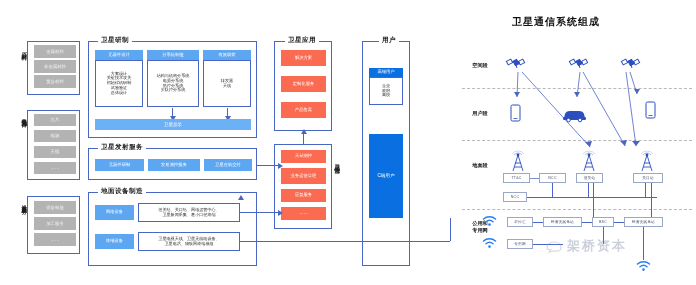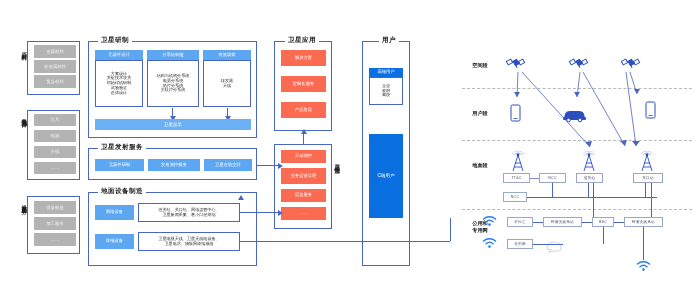--- a/index.html
+++ b/index.html
@@ -147,20 +147,21 @@
 高校</div>
   <div class="cell blue-solid" style="left:369px;top:134px;width:34px;height:84px;font-size:4.6px;">C端用户</div>
 
   <div class="arrow arrow-h ahead-r" style="left:257px;top:165px;width:22px;"></div>
   <div class="arrow arrow-h ahead-r" style="left:240px;top:212px;width:39px;"></div>
   <div class="arrow arrow-v ahead-u" style="left:303px;top:133px;height:11px;"></div>
   <div class="arrow arrow-v ahead-u" style="left:240px;top:199px;height:0px;"></div>
   <div class="arrow arrow-h" style="left:240px;top:241px;width:210px;"></div>
   <div class="arrow arrow-v" style="left:450px;top:218px;height:23px;"></div>
 
+  <div class="r-title" style="left:512px;top:15px;">卫星通信系统组成</div>
 
   <div class="r-seglab" style="left:465px;top:62px;width:30px;">空间段</div>
   <div class="r-seglab" style="left:465px;top:110px;width:30px;">用户段</div>
   <div class="r-seglab" style="left:465px;top:162px;width:30px;">地面段</div>
   <div class="r-seglab" style="left:465px;top:220px;width:30px;white-space:pre-line;">公用和
 专用网</div>
 
   <div class="dash" style="left:462px;top:88px;width:230px;"></div>
   <div class="dash" style="left:462px;top:140px;width:230px;"></div>
   <div class="dash" style="left:462px;top:209px;width:230px;"></div>
@@ -297,17 +298,18 @@
       <circle cx="7.5" cy="9.6" r="1.3" fill="#2b7ef0"></circle>
   </svg>
   <svg style="position:absolute;left:636px;top:260px;" width="15" height="12" viewBox="0 0 15 12">
     <g stroke="#2b7ef0" stroke-width="1.5" fill="none" stroke-linecap="round">
       <path d="M1.5 4 A9 9 0 0 1 13.5 4"></path>
         <path d="M4 6.8 A5.4 5.4 0 0 1 11 6.8"></path>
     </g>
       <circle cx="7.5" cy="9.6" r="1.3" fill="#2b7ef0"></circle>
   </svg>
 
+  <div class="wm" style="left:567px;top:237px;">架桥资本</div>
   <svg style="position:absolute;left:545px;top:238px;opacity:.35;" width="20" height="16" viewBox="0 0 20 16">
     <path d="M2 11 Q2 4 9 4 Q16 4 16 10 Q16 14 9 13 L4 14 L6 11.5 Q3 11.5 2 11 Z" fill="none" stroke="#8c96af" stroke-width="1.2"></path>
   </svg>
 
 </div>
 
 </body></html>

